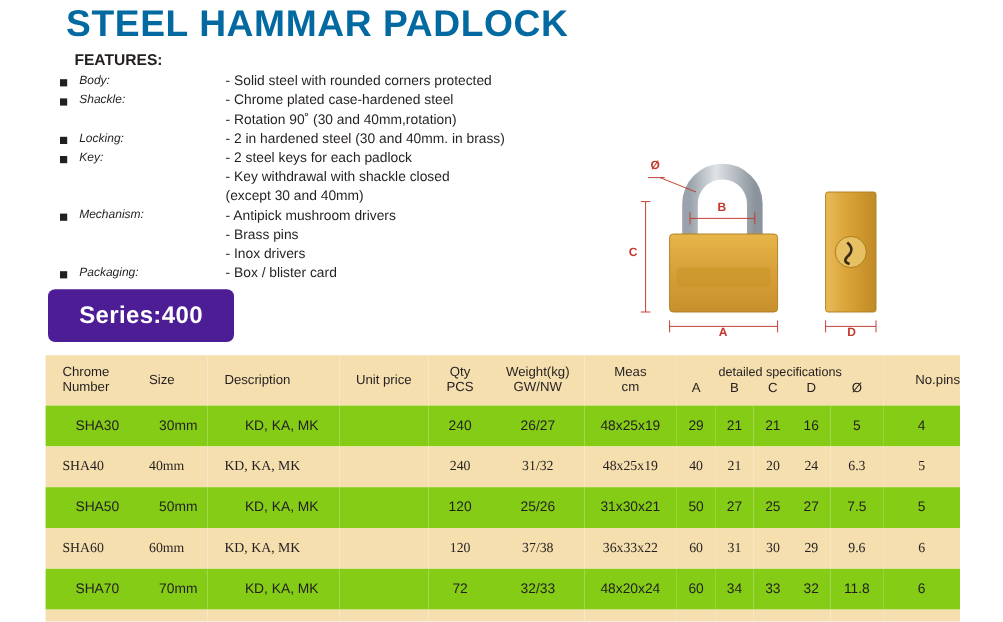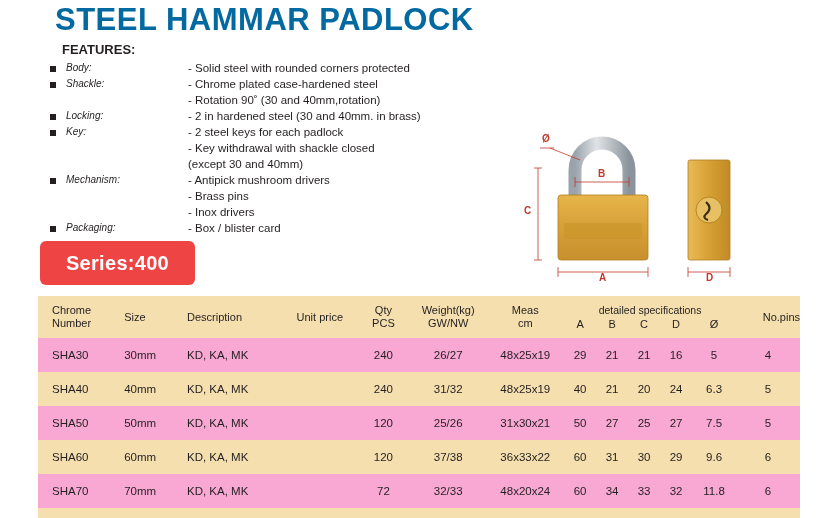--- a/index.html
+++ b/index.html
@@ -84,21 +84,21 @@
   .feat-sub .feat-value {
     top: 0px;
   }
   
   .series-banner {
     position: absolute;
     left: 40px;
     top: 241px;
     width: 155px;
     height: 44px;
-    background: #ef4444;
+    background: #4c1d95;
     border-radius: 6px;
   }
   .series-banner span {
     display: block;
     color: #ffffff;
     font-size: 20px;
     font-weight: bold;
     line-height: 44px;
     text-align: center;
     letter-spacing: 0.3px;
@@ -136,22 +136,22 @@
     height: 42px;
     font-size: 11px;
     color: #231f20;
   }
   tbody td {
     height: 34px;
     padding: 0 0 0 0;
     vertical-align: middle;
     font-size: 11.5px;
   }
-  tbody tr.odd td { background: #f9a8d4; }
-  tbody tr.even td { background: #f5dfae; }
+  tbody tr.odd td { background: #84cc16; text-align: center; }
+  tbody tr.even td { background: #f5dfae; font-family: Liberation Serif, serif; }
   .c-left { padding-left: 14px; text-align: left; }
   .c-center { text-align: center; }
   .hdr-two-line { line-height: 13px; }
   .spec-head-top {
     text-align: center;
     font-size: 10.5px;
     padding-bottom: 2px;
   }
 </style>
 </head>

